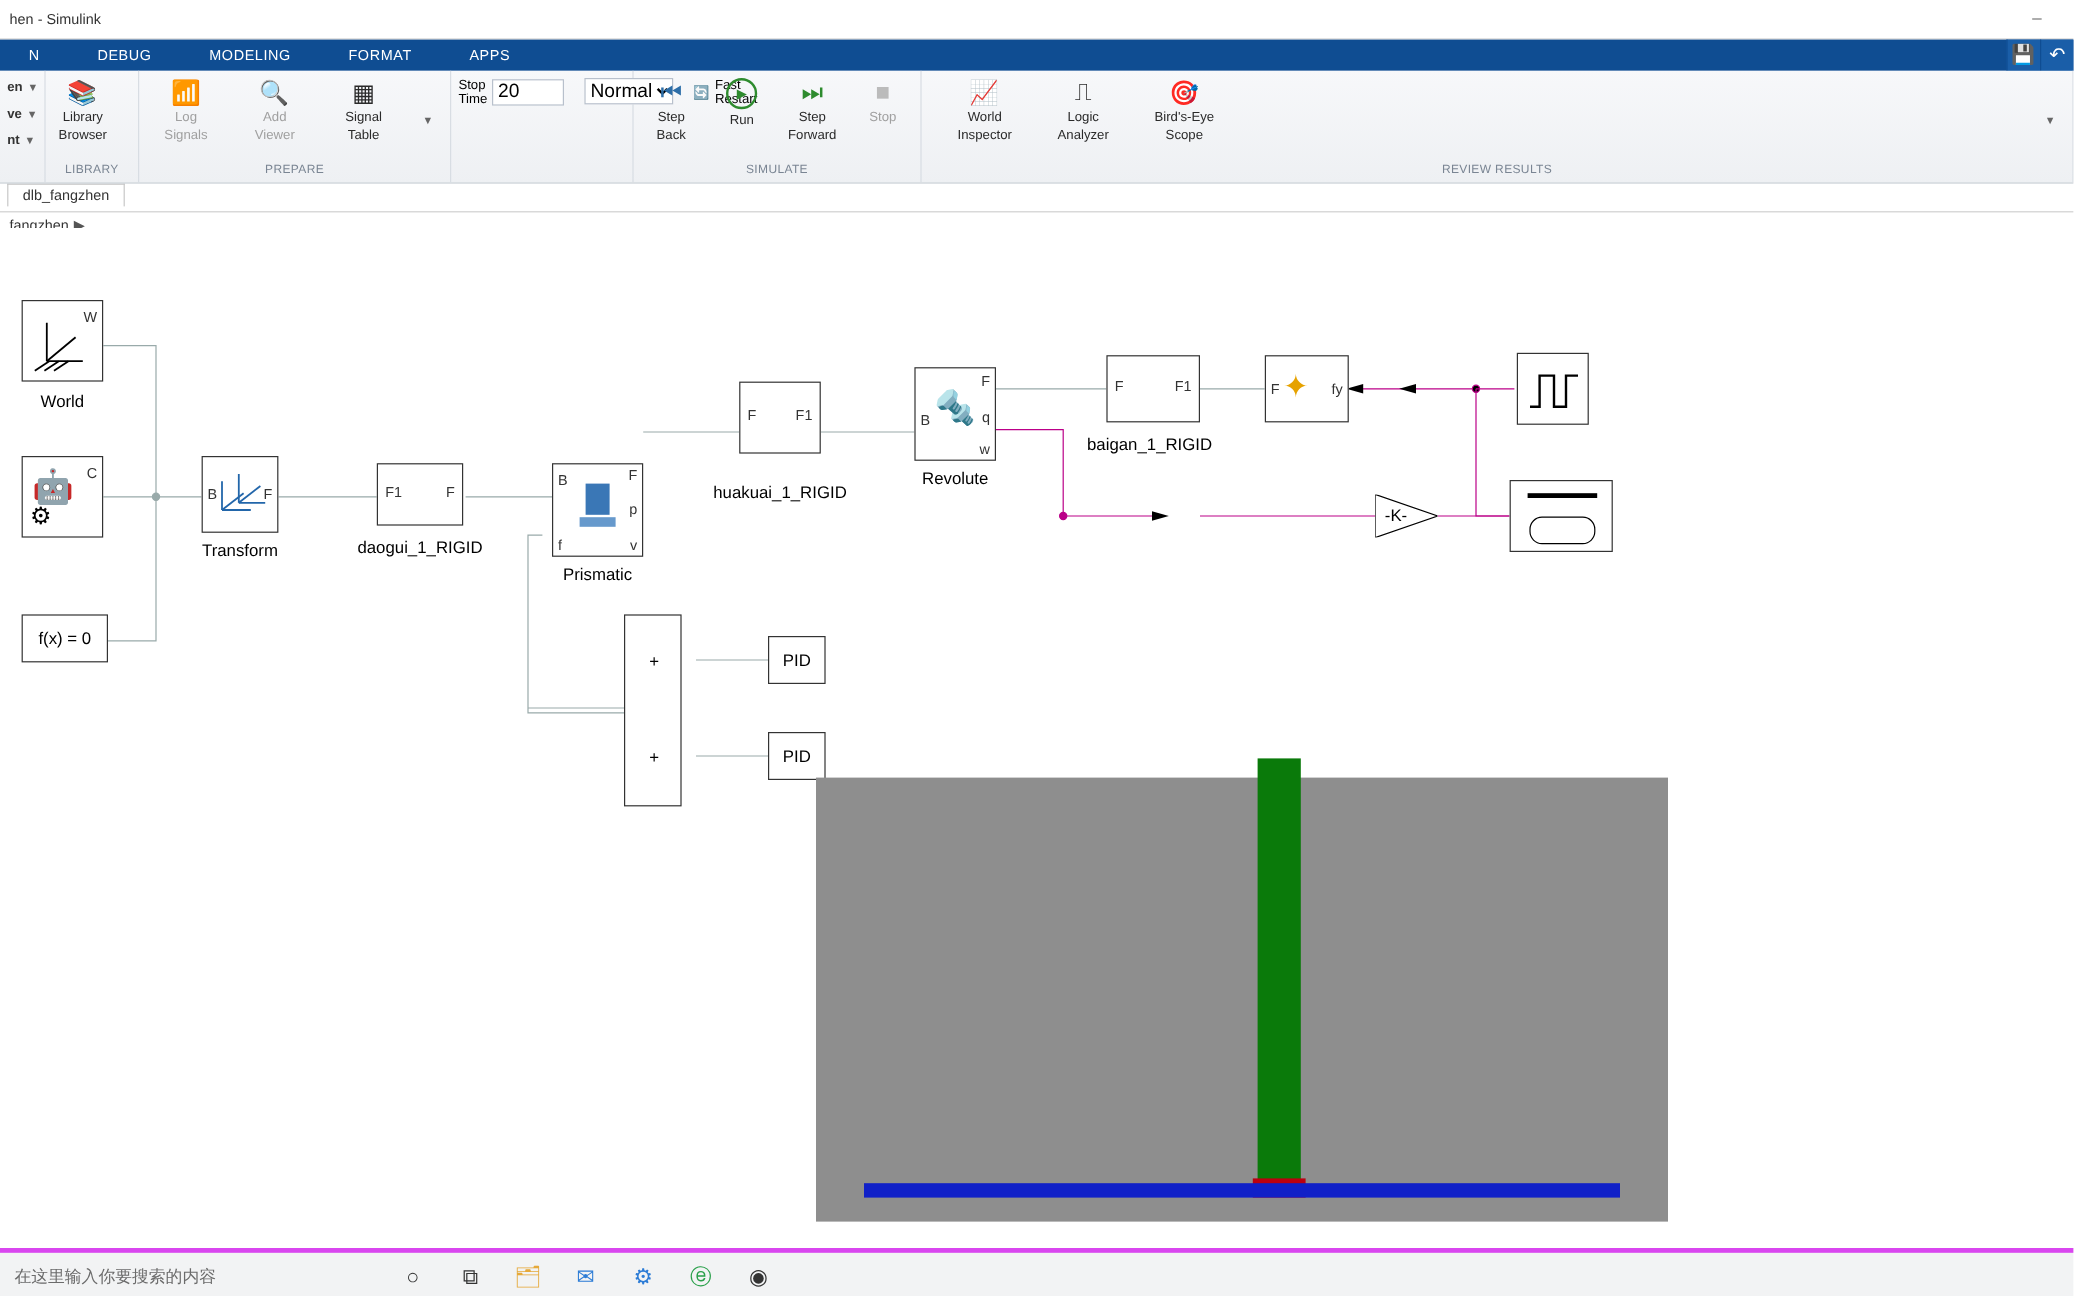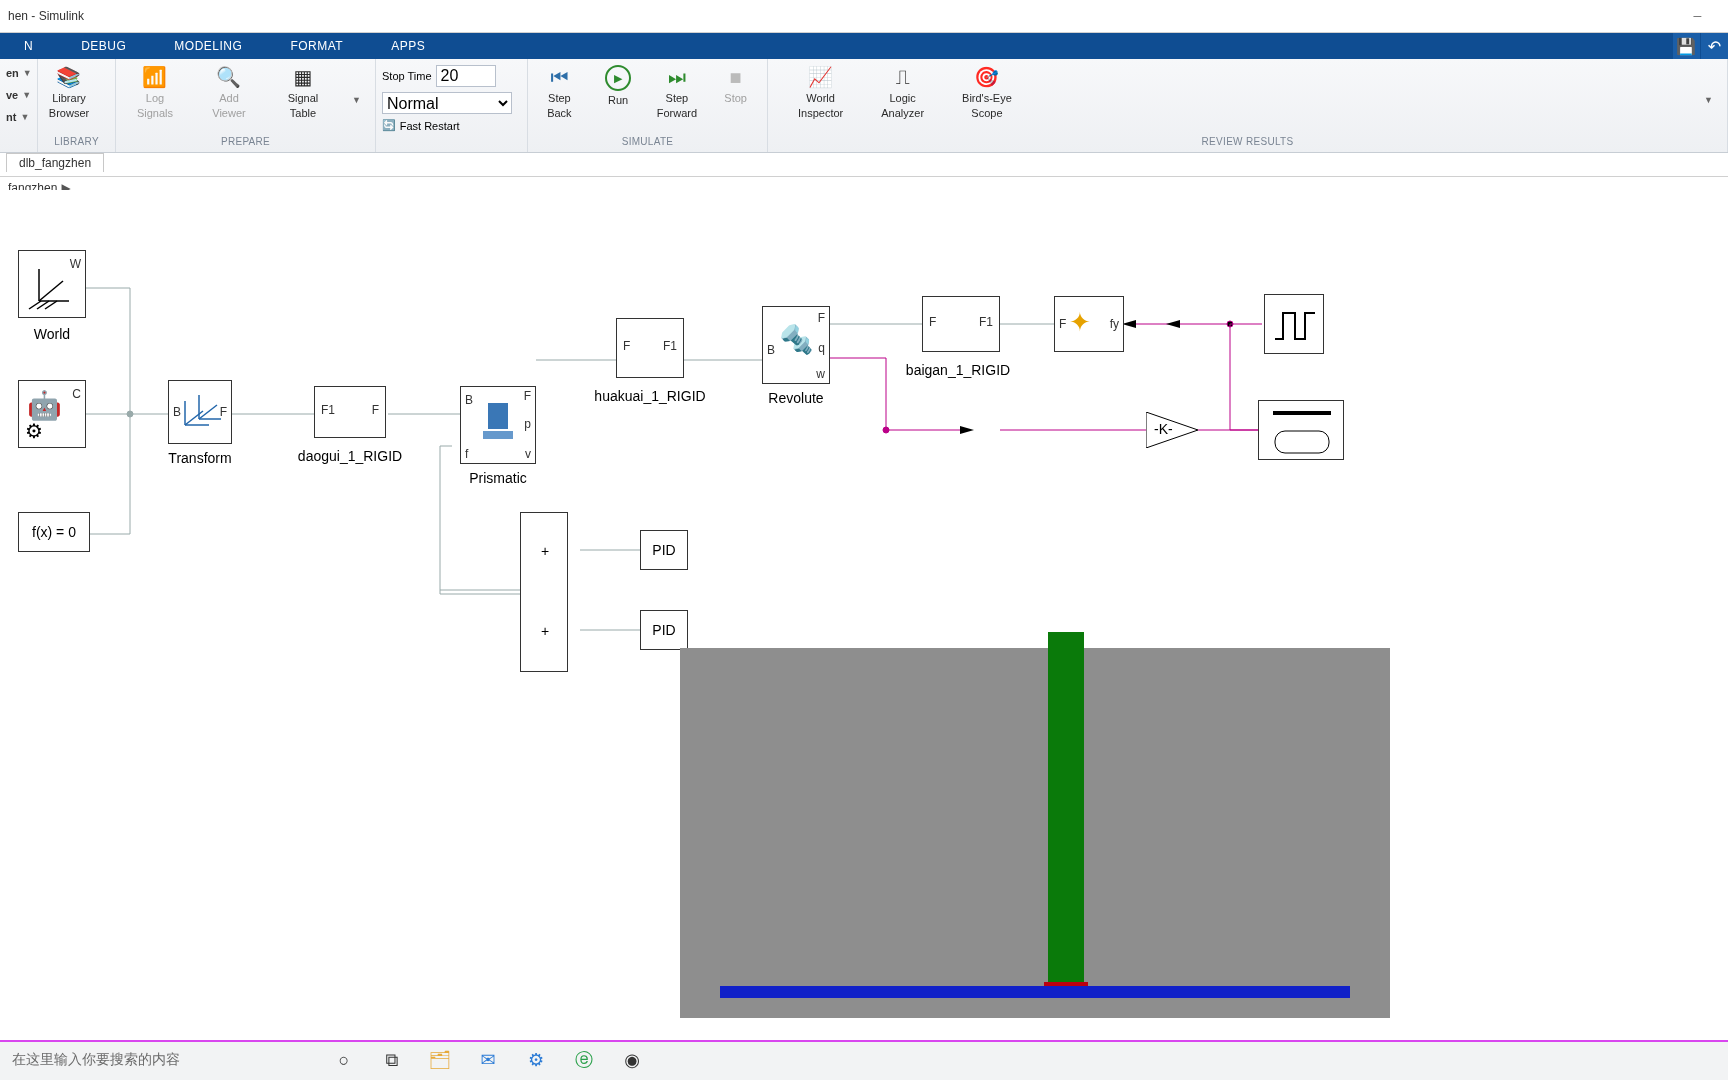--- a/index.html
+++ b/index.html
@@ -48,21 +48,21 @@
 .tiny-port{ font-size:10px;}
 
 
 .viewer3d { position:absolute; left:680px; top:458px; width:710px; height:370px; background:#8e8e8e; }
 .viewer3d .rail{ position:absolute; left:40px; right:40px; bottom:20px; height:12px; background:#1020c8; }
 .viewer3d .cart{ position:absolute; width:44px; height:16px; background:#bb0010; bottom:20px; left:364px; }
 .viewer3d .pole{ position:absolute; width:36px; height:352px; background:#0a7a0a; bottom:34px; left:368px; }
 .viewer3d .axis{ position:absolute; left:10px; bottom:10px; font-size:10px; }
 
 
-.taskbar { position:absolute; left:0; right:0; bottom:0; height:40px; background:#f2f3f4; border-top:2px solid #d946ef; display:flex; align-items:flex-end; }
+.taskbar { position:absolute; left:0; right:0; bottom:0; height:40px; background:#f2f3f4; border-top:4px solid #d946ef; display:flex; align-items:flex-start; }
 .taskbar .search { flex:1; max-width:320px; height:40px; display:flex; align-items:center; padding:0 12px; font-size:14px; color:#6b6b6b; }
 .taskbar .tb-ic { width:48px; height:40px; display:flex; align-items:center; justify-content:center; font-size:18px; color:#333; }
 
 select, input[type=text]{ font-family:inherit; }
 </style>
 </head>
 <body>
 
 <div class="title-bar">
   <div class="title-text">hen - Simulink</div>
@@ -128,21 +128,21 @@
         <div class="ic">▦</div>
         <span>Signal</span>
           <span>Table</span>
       </div>
       <div class="ts-drop" style="align-self:center;">▼</div>
     </div>
     <div class="section-label">PREPARE</div>
   </div>
 
   <div class="ts-section" style="width:152px;">
-    <div style="display:flex; flex-direction:column; gap:5px; padding-top:2px;">
+    <div style="display:flex; flex-direction:row; gap:17px; padding-top:2px;">
       <div style="display:flex; gap:4px; align-items:center;">
         <span style="font-size:11px;">Stop Time</span>
         <input type="text" class="ts-select" style="width: 60px; padding: 0px 4px;" value="20">
       </div>
       <select class="ts-select" style="width:130px;">
         <option>Normal</option>
       </select>
       <div style="display:flex; align-items:center; gap:4px; font-size:11px;">
         <span>🔄</span>
         <span>Fast Restart</span>
@@ -302,21 +302,21 @@
     <span class="port-lbl tiny-port" style="right:4px; top:30px;">p</span>
     <span class="port-lbl tiny-port" style="right:4px; bottom:2px;">v</span>
     <span class="port-lbl tiny-port" style="left:4px; bottom:2px;">f</span>
   </div>
   <div class="block-label" style="left:498px; top:280px;">Prismatic</div>
 
   <div class="block" style="left:616px; top:128px; width:68px; height:60px;">
     <span class="port-lbl" style="left:6px; top:20px;">F</span>
     <span class="port-lbl" style="right:6px; top:20px;">F1</span>
   </div>
-  <div class="block-label" style="left:650px; top:198px; width:160px;">huakuai_1_RIGID</div>
+  <div class="block-label" style="left:650px; top:212px; width:160px;">huakuai_1_RIGID</div>
 
   <div class="block" style="left:762px; top:116px; width:68px; height:78px;">
     <div style="position:absolute;left:16px;top:16px;font-size:28px;">🔩</div>
     <span class="port-lbl tiny-port" style="left:4px; top:36px;">B</span>
     <span class="port-lbl tiny-port" style="right:4px; top:4px;">F</span>
     <span class="port-lbl tiny-port" style="right:4px; top:34px;">q</span>
     <span class="port-lbl tiny-port" style="right:4px; bottom:2px;">w</span>
   </div>
   <div class="block-label" style="left:796px; top:200px;">Revolute</div>
 

